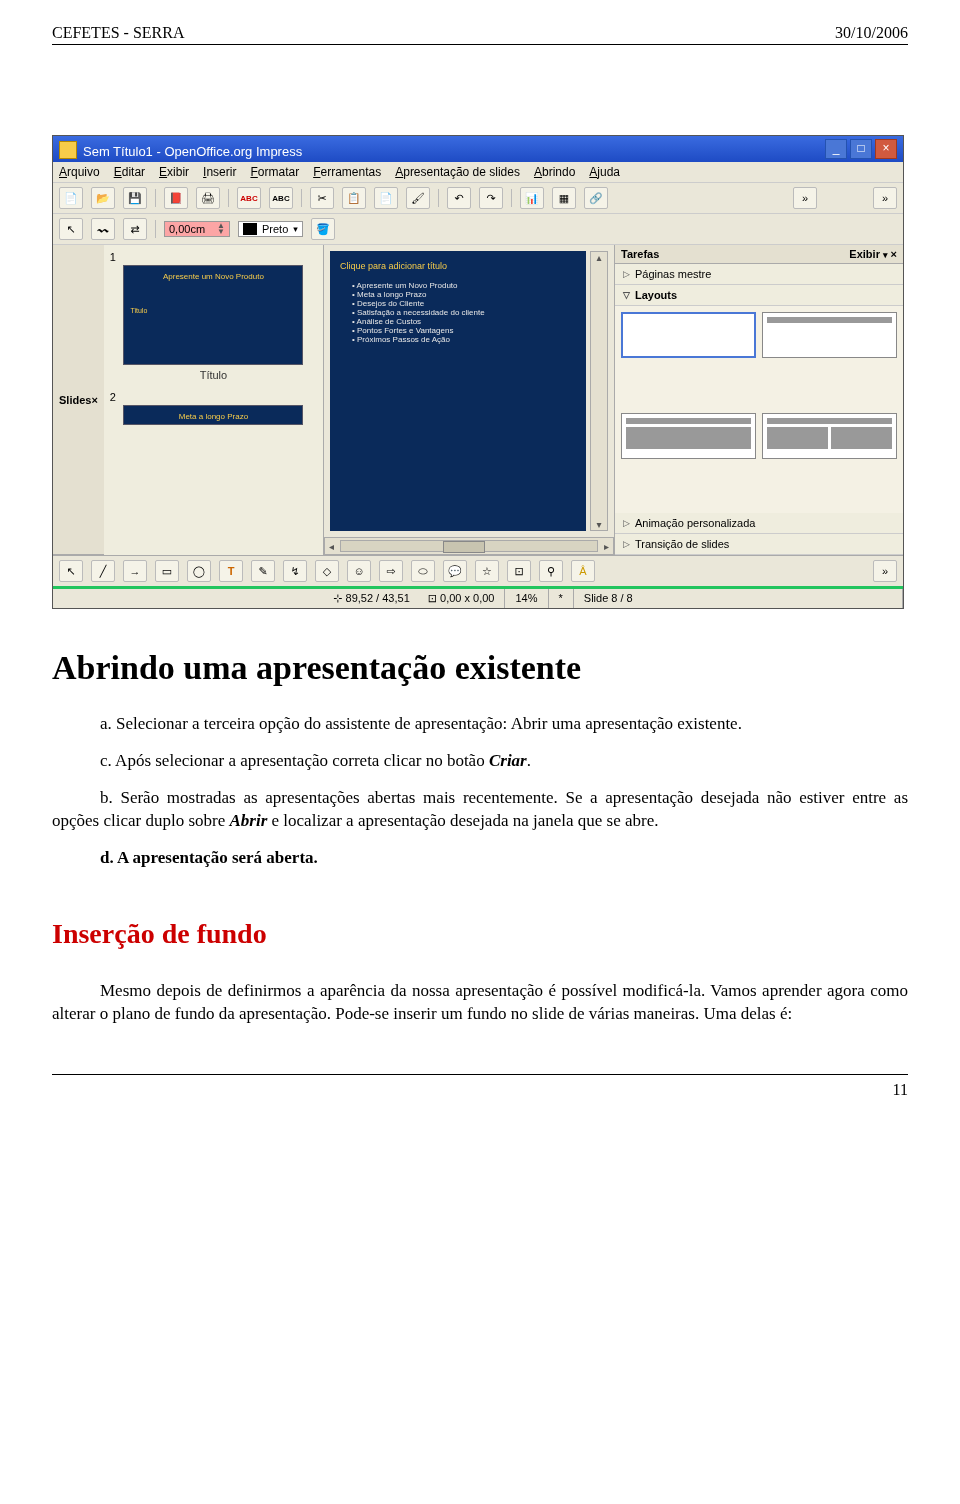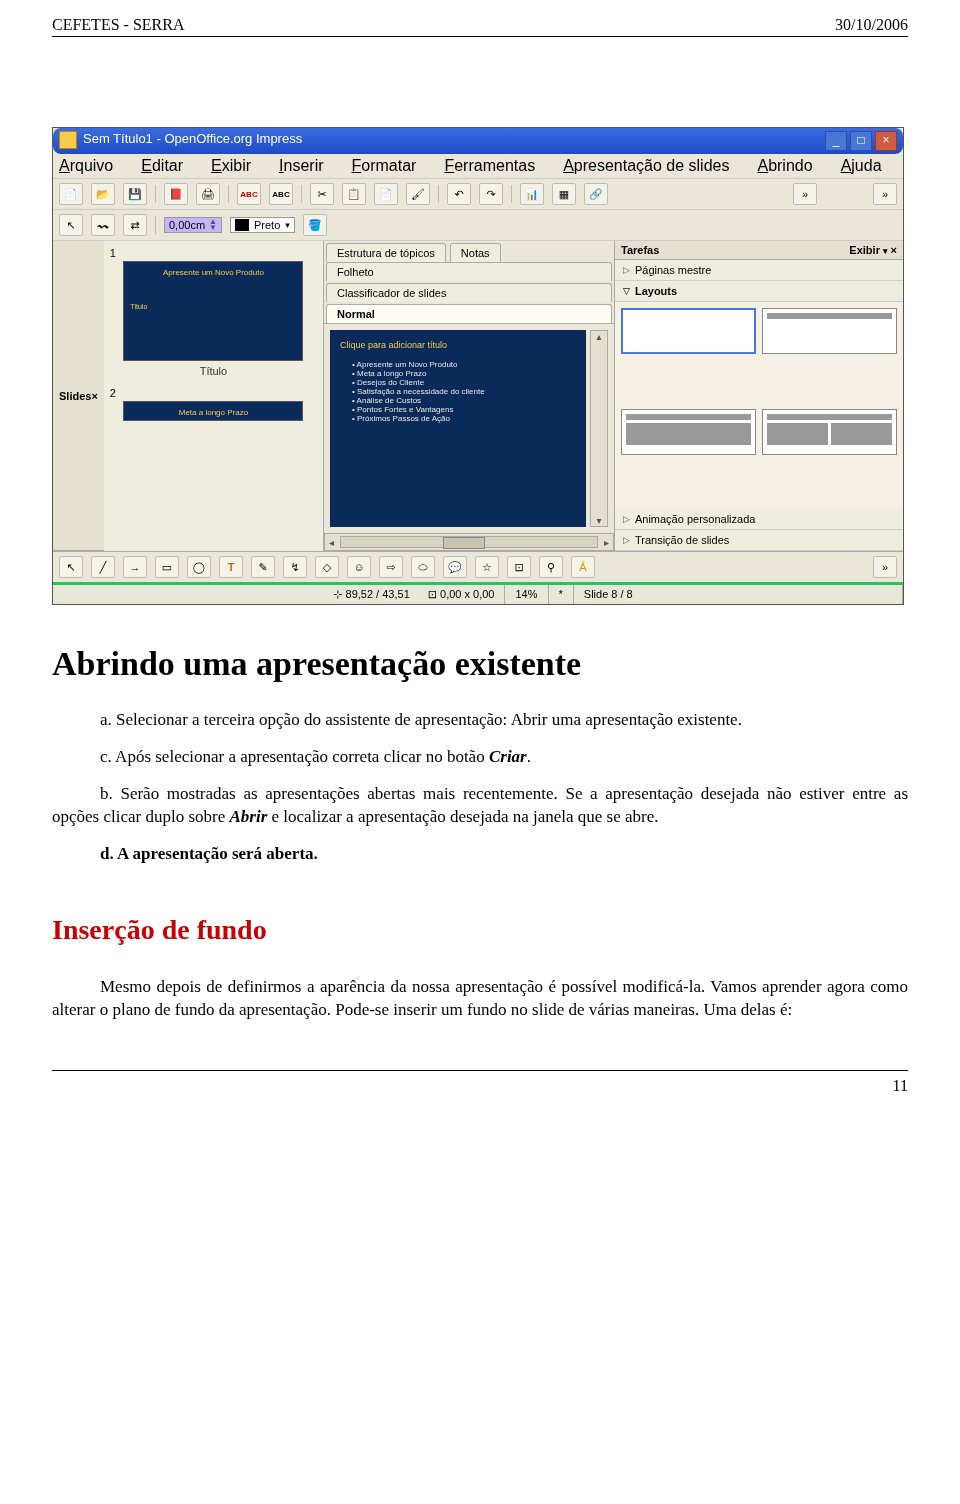--- a/index.html
+++ b/index.html
@@ -1,30 +1,30 @@
 <!DOCTYPE html>
 <html><head>
 <meta charset="utf-8">
 <style>
   body { margin:0; font-family:"Times New Roman",serif; background:#fff; width:960px; }
-  .page { padding:16px 52px 40px; }
+  .page { padding:24px 52px 40px; }
   .hdr { display:flex; justify-content:space-between; font-size:16px; border-bottom:1px solid #000; padding-bottom:2px; }
   .screenshot { margin:90px 0 40px; border:1px solid #555; width:850px; background:#E8E6D8; font-family:Tahoma,Arial,sans-serif; font-size:11px; color:#000; }
-  .titlebar { background:linear-gradient(#3A6BE0,#1E4BC4); color:#fff; display:flex; align-items:flex-start; padding:3px 6px; font-size:13px;border-radius:8px; }
+  .titlebar { background:linear-gradient(#3A6BE0,#1E4BC4); color:#fff; display:flex; align-items:flex-end; padding:3px 6px; font-size:13px; }
   .titlebar .appicon { width:16px; height:16px; background:#f7cc4a; border:1px solid #b58800; margin-right:6px; display:inline-block; }
   .titlebar .spacer{flex:1}
   .winbtn{width:20px;height:18px;background:#4A77D6;border:1px solid #2452b0;color:#fff;margin-left:3px;text-align:center;line-height:16px;font-size:12px}
   .closebtn{background:#D15A3F;border-color:#a0381e}
-  .menubar{background:#EAE7D9;padding:3px 6px;display:flex;gap:28px;font-size:16px;border-bottom:1px solid #ccc}
+  .menubar{background:#EAE7D9;padding:3px 6px;display:flex;gap:14px;font-size:12px;border-bottom:1px solid #ccc}
   .menubar span{cursor:default}
   .menubar span::first-letter{text-decoration:underline}
   .tbar{background:#EAE7D9;padding:4px 6px;display:flex;align-items:center;gap:8px;border-bottom:1px solid #ccc;font-size:11px}
   .tbtn{width:22px;height:20px;border:1px solid #bbb;background:#F5F3E8;border-radius:2px;display:inline-flex;align-items:center;justify-content:center}
   .tsep{width:1px;height:18px;background:#bbb}
-  .spin{display:flex;align-items:center;border:1px solid #999;background:#c4b5fd;padding:1px 4px;gap:4px}
+  .spin{display:flex;align-items:center;border:1px solid #999;background:#fca5a5;padding:1px 4px;gap:12px}
   .spin .ar{display:flex;flex-direction:column;line-height:6px;font-size:8px;color:#555}
   .colorbox{display:flex;align-items:center;border:1px solid #999;background:#fff;padding:1px 4px;gap:5px}
   .colorbox .sw{width:14px;height:12px;background:#000}
   .workarea{display:flex;height:310px;background:#EAE7D9}
   .panel-head{background:#E4E0D0;border-bottom:1px solid #aaa;padding:3px 6px;display:flex;justify-content:space-between;align-items:center;font-weight:bold;font-size:11px}
   .slides{width:270px;border-right:1px solid #aaa;display:flex;flex-direction:row}
   .slides-body{padding:6px;overflow:auto;flex:1;background:#EFEDDE}
   .thumb{margin-bottom:10px}
   .thumb .num{font-size:11px;margin-bottom:2px}
   .slidebox{width:180px;height:100px;background:#0a2a5a;border:1px solid #556;margin:0 auto 4px;position:relative;color:#f7cc4a;font-size:8px;padding:6px;box-sizing:border-box}
@@ -152,27 +152,20 @@
           <div class="thumb">
             <div class="num">2</div>
             <div class="slidebox" style="height:20px;overflow:hidden">
               <div style="text-align:center">Meta a longo Prazo</div>
             </div>
           </div>
         </div>
       </div>
 
       <div class="center">
-        <div class="tabs">
-          <span class="tab">Estrutura de tópicos</span>
-          <span class="tab">Notas</span>
-          <span class="tab" style="width:100%;margin-top:0">Folheto</span>
-          <span class="tab" style="width:100%">Classificador de slides</span>
-          <span class="tab active" style="width:100%">Normal</span>
-        </div>
         <div class="editpane">
           <div class="bigslide">
             <div class="titlelink">Clique para adicionar título</div>
             <ul style="margin:10px 0 0 12px;padding:0;list-style:none;color:#e6e6e6">
               <li>• <span>Apresente um Novo Produto</span></li>
               <li>• <span>Meta a longo Prazo</span></li>
               <li>• <span>Desejos do Cliente</span></li>
               <li>• <span>Satisfação a necessidade do cliente</span></li>
               <li>• <span>Análise de Custos</span></li>
               <li>• <span>Pontos Fortes e Vantagens</span></li>

